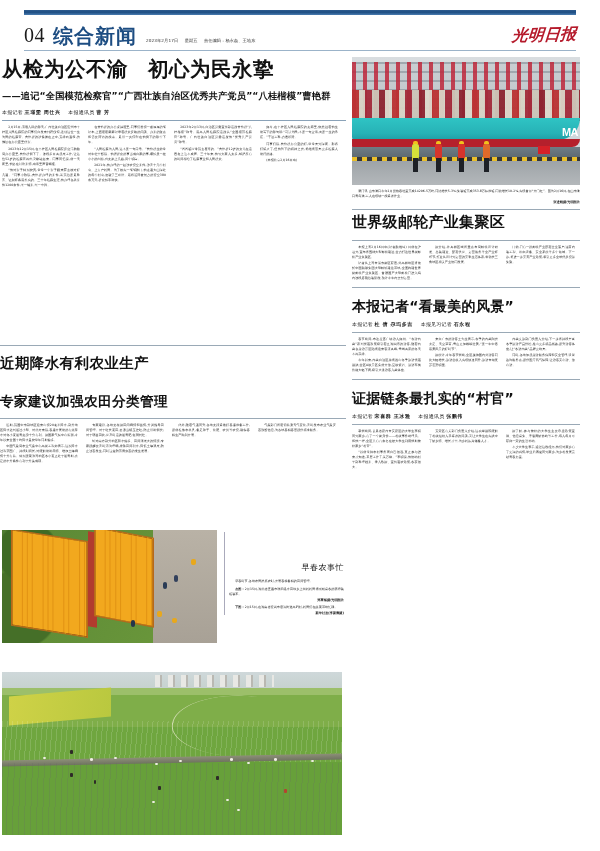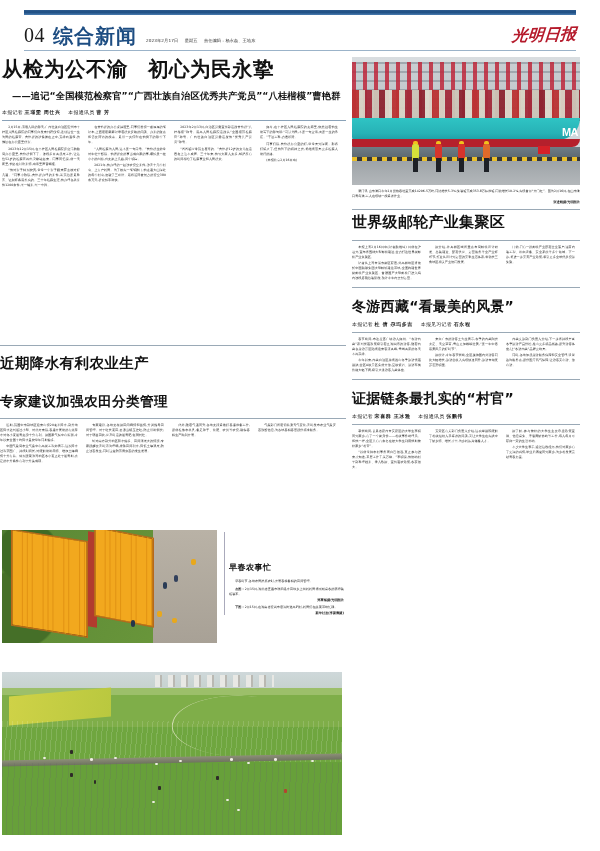--- a/index.html
+++ b/index.html
@@ -52,21 +52,21 @@
   
   .lead-head {
     font-family:"DejaVu Sans", sans-serif;
     font-weight:700; font-size:20.5px; color:#111;
     letter-spacing:0.5px; line-height:1.18; white-space:nowrap;
     margin-left:2px;
   }
   .lead-head .gap { display:inline-block; width:20px; }
   .lead-sub {
     font-size:9.3px; color:#111; font-weight:600;
-    margin-top:9px; margin-left:12px; letter-spacing:0.1px; white-space:nowrap;
+    margin-top:9px; margin-left:2px; letter-spacing:0.1px; white-space:nowrap;
     font-family:"DejaVu Sans", sans-serif;
   }
   .byline {
     font-size:5px; color:#222; margin-top:6px; margin-left:2px; letter-spacing:0.2px;
   }
   .byline b { font-weight:700; letter-spacing:0.6px; }
 
   .lead-rule { width:344px; height:1px; background:#8aa2b8; margin-top:5px; margin-left:2px; }
 
   
@@ -103,22 +103,22 @@
     font-size:3.1px; line-height:1.6; color:#222; text-align:justify;
     letter-spacing:0.05px; word-break:break-all;
   }
   .cap-credit { font-size:3.2px; text-align:right; font-weight:700; color:#111; margin-top:1px;}
 
   
   .capcard {
     border-left:1px solid #aab; padding-left:4px;
   }
   .capcard-title {
-    font-family:"DejaVu Sans", sans-serif; font-weight:700;
-    font-size:8px; text-align:left; color:#111; letter-spacing:0.5px;
+    font-family:"DejaVu Sans", sans-serif; font-weight:400;
+    font-size:8px; text-align:right; color:#111; letter-spacing:0.5px;
   }
 
   
   .port { width:100%; height:100%; position:relative; background:#cfd7dc; }
   .port .sky { position:absolute; inset:0 0 46% 0; background:linear-gradient(#d9dde0,#cfd5d8); }
   .port .cranes { position:absolute; left:0; right:0; top:4%; height:44%;
      background:
        repeating-linear-gradient(90deg, rgba(190,40,60,.85) 0 4px, rgba(255,255,255,0) 4px 11px),
        repeating-linear-gradient(0deg, rgba(120,130,140,.5) 0 2px, rgba(255,255,255,0) 2px 9px),
        linear-gradient(#c9ced2,#bfc6ca);
@@ -381,21 +381,21 @@
         <div style="width:69px;">
           <p class="bodytext p ind">据介绍,外高桥区域将重点布局邮轮设计研发、总装建造、配套供应、运营服务等全产业链环节,打造从设计到运营的完整生态体系,带动长三角地区相关产业协同发展。</p>
         </div>
         <div style="width:69px;">
           <p class="bodytext p ind">目前,已有一批邮轮产业配套企业落户,涵盖内装工程、机电设备、安全系统等多个领域。下一步,将进一步完善产业政策,吸引更多全球优质资源集聚。</p>
         </div>
       </div>
 
       <div class="rule-thin" style="margin-top:6px;"></div>
 
-      <div class="r-head" style="margin-top:9px;font-size:14px;">冬游西藏“看最美的风景”</div>
+      <div class="r-head" style="margin-top:9px;font-size:14px;">本报记者“看最美的风景”</div>
       <div class="byline" style="margin-top:5px;margin-left:0;">
         <span>本报记者</span>
         <b>杜  倩  尕玛多吉</b>
         <span style="margin-left:6px">本报见习记者</span>
         <b>石永程</b>
       </div>
       <div class="rule-thin" style="margin-top:5px;"></div>
 
       <div style="display:flex;gap:8px;margin-top:4px;">
         <div style="width:69px;">

